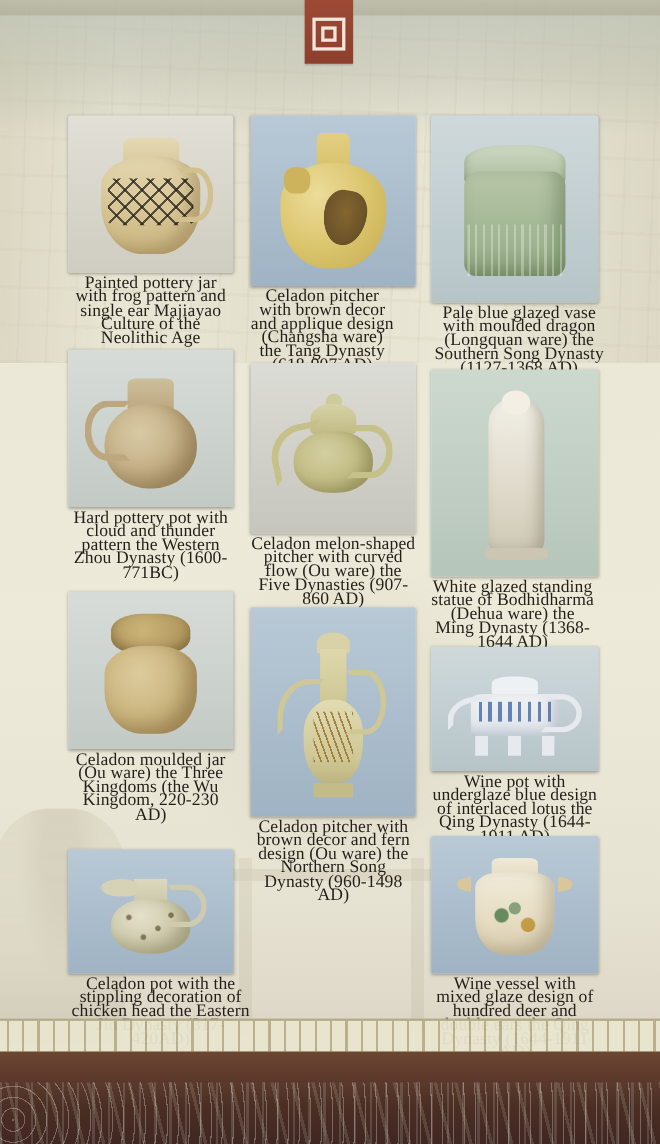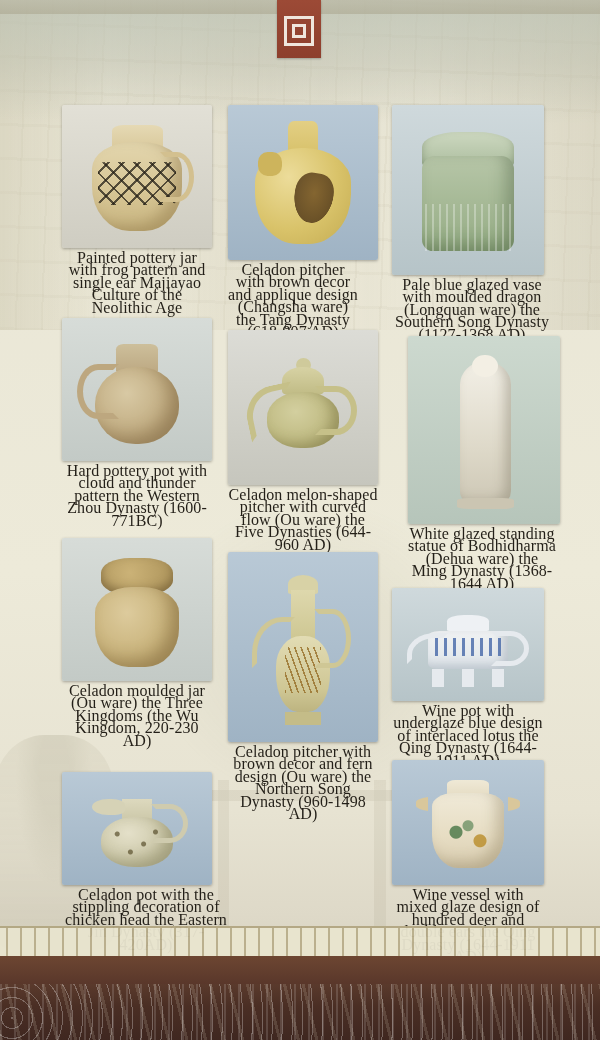--- a/index.html
+++ b/index.html
@@ -453,24 +453,24 @@
   <div class="card" style="left:228px; top:330px; width:150px;">
     <div class="photo ph-bg-grey" style="width:150px;height:155px;">
       <div class="art">
         <div class="melon5-knob"></div>
         <div class="melon5-lid"></div>
         <div class="melon5-body"></div>
         <div class="melon5-spout"></div>
         <div class="melon5-handle"></div>
       </div>
     </div>
-    <div class="cap">Celadon melon-shaped pitcher with curved flow (Ou ware) the Five Dynasties (644-960 AD)</div>
-  </div>
-
-  <div class="card" style="left:408px; top:336px; width:148px;font-family:Liberation Serif, serif;">
+    <div class="cap">Celadon melon-shaped pitcher with curved flow (Ou ware) the Five Dynasties (907-860 AD)</div>
+  </div>
+
+  <div class="card" style="left:392px; top:336px; width:148px;font-family:Liberation Serif, serif;">
     <div class="photo ph-bg-mint" style="width:152px;height:188px;">
       <div class="art">
         <div class="statue6"></div>
         <div class="statue6-head"></div>
         <div class="statue6-base"></div>
       </div>
     </div>
     <div class="cap">White glazed standing statue of Bodhidharma (Dehua ware) the Ming Dynasty (1368-1644 AD)</div>
   </div>
 

